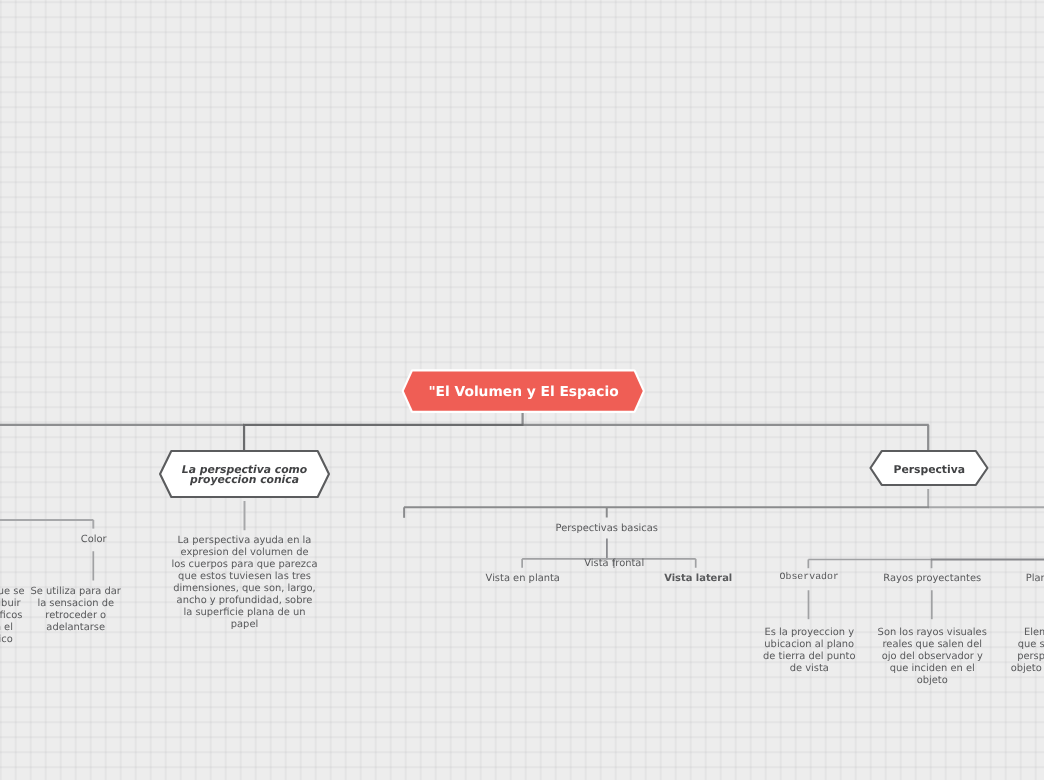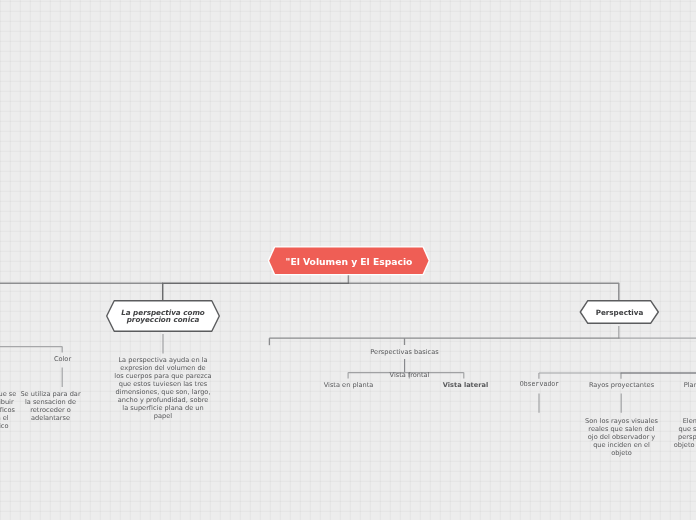--- a/index.html
+++ b/index.html
@@ -144,20 +144,26 @@
   <div class="txt" style="left:489px;top:381px;width:101px;font-family:Liberation Mono, monospace;">
     <span>Observador</span>
   </div>
   <div class="txt" style="left:571px;top:381px;width:101px;">
     <span>Rayos proyectantes</span>
   </div>
   <div class="txt" style="left:653px;top:381px;width:101px;">
     <span>Plano visual</span>
   </div>
 
+  <div class="txt" style="left:489px;top:417px;width:101px;">
+    <span>Es la proyeccion y</span>
+    <span>ubicacion al plano</span>
+    <span>de tierra del punto</span>
+    <span>de vista</span>
+  </div>
 
   <div class="txt" style="left:571px;top:417px;width:101px;">
     <span>Son los rayos visuales</span>
     <span>reales que salen del</span>
     <span>ojo del observador y</span>
     <span>que inciden en el</span>
     <span>objeto</span>
   </div>
 
   <div class="txt" style="left:653px;top:417px;width:101px;">

